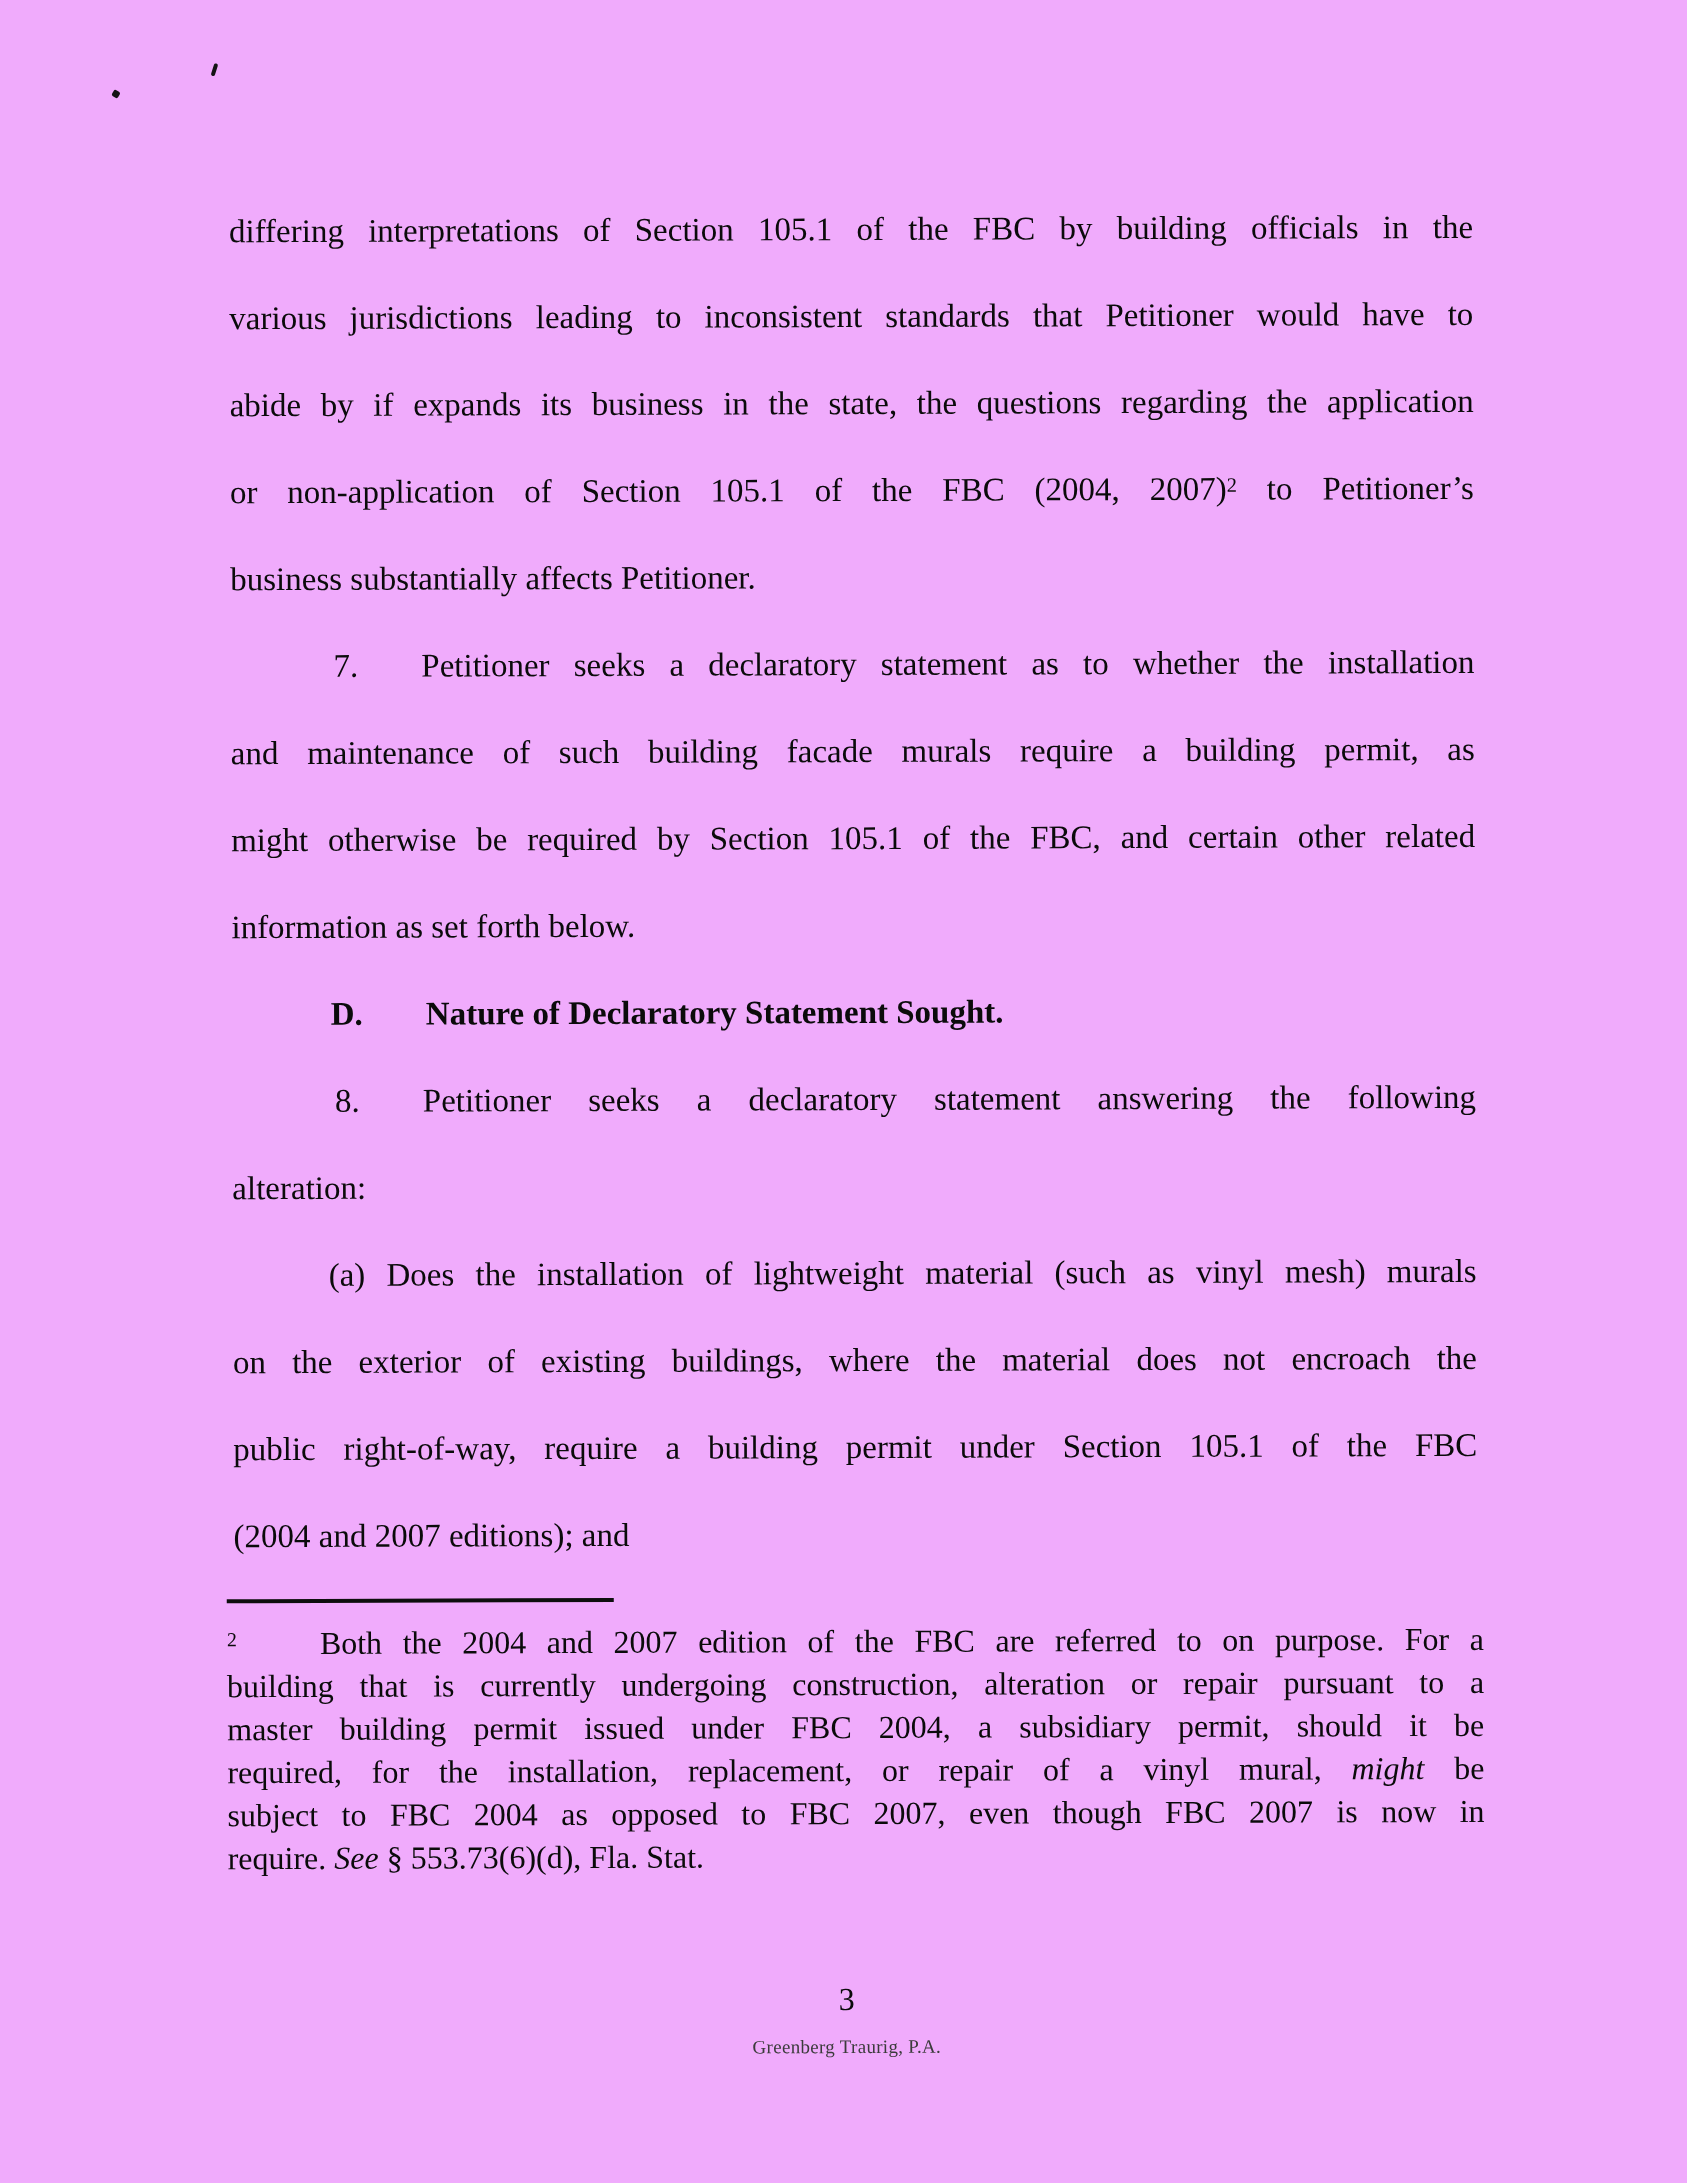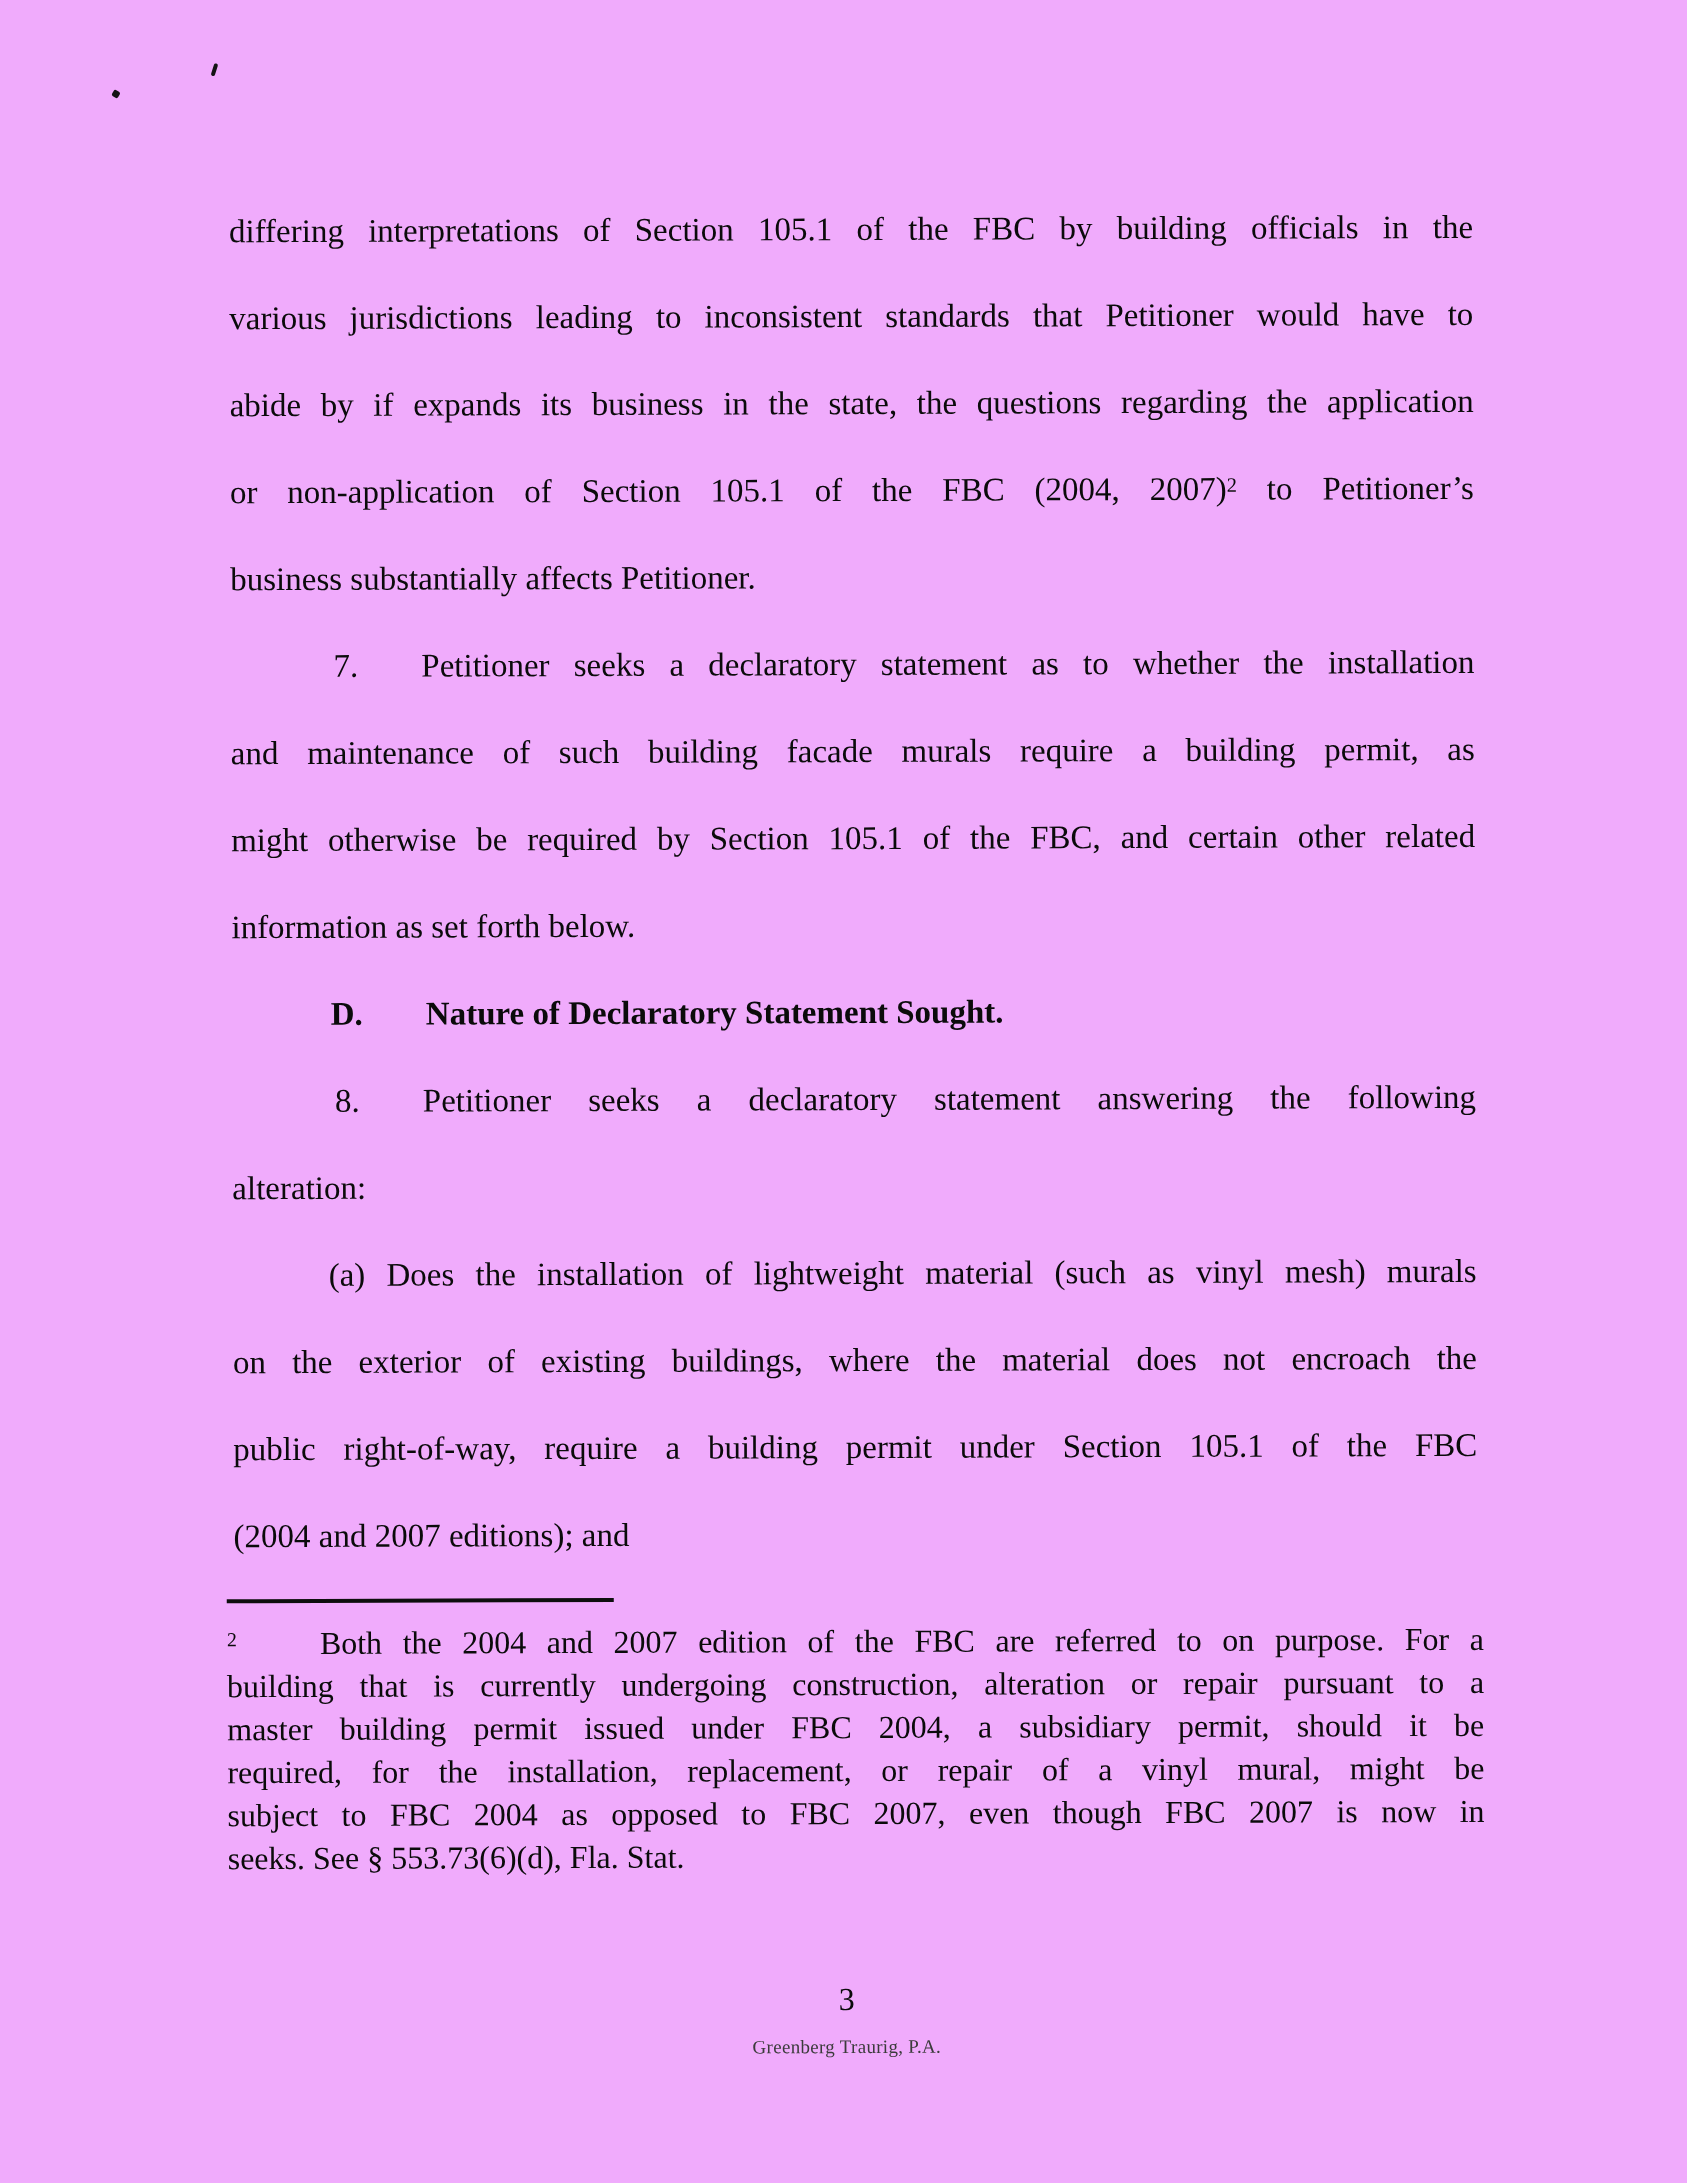--- a/index.html
+++ b/index.html
@@ -32,21 +32,21 @@
     font-size: 33px;
     line-height: 87px;
     height: 87px;
     text-align: justify;
     text-align-last: justify;
   }
   .line.last {
     text-align-last: left;
   }
   .line.b { font-weight: bold; }
-  .it { }
+  .it { font-style: italic; }
   .sup {
     font-size: 0.62em;
     position: relative;
     top: -0.38em;
   }
   .gap { display: inline-block; height: 0.7px; }
   
   .footnote {
     position: absolute;
     left: 225px; top: 1597px;
@@ -122,21 +122,21 @@
       </div>
 
     <div class="footnote">
       <div class="fn-sep"></div>
       <div id="footnote-lines">
           <div class="line"><span class="sup">2</span><span class="gap" style="width: 83px;"></span><span>Both the 2004 and 2007 edition of the FBC are referred to on purpose. For a</span></div>
           <div class="line"><span>building that is currently undergoing construction, alteration or repair pursuant to a</span></div>
           <div class="line"><span>master building permit issued under FBC 2004, a subsidiary permit, should it be</span></div>
           <div class="line"><span>required, for the installation, replacement, or repair of a vinyl mural, </span><span class="it">might</span><span> be</span></div>
           <div class="line"><span>subject to FBC 2004 as opposed to FBC 2007, even though FBC 2007 is now in</span></div>
-          <div class="line last"><span>seeks. </span><span class="it">See</span><span> § 553.73(6)(d), Fla. Stat.</span></div>
+          <div class="line last"><span>require. </span><span class="it">See</span><span> § 553.73(6)(d), Fla. Stat.</span></div>
         </div>
     </div>
 
     <div class="page-number">3</div>
     <div class="firm">Greenberg Traurig, P.A.</div>
 
   </div>
 </div>
 
 

